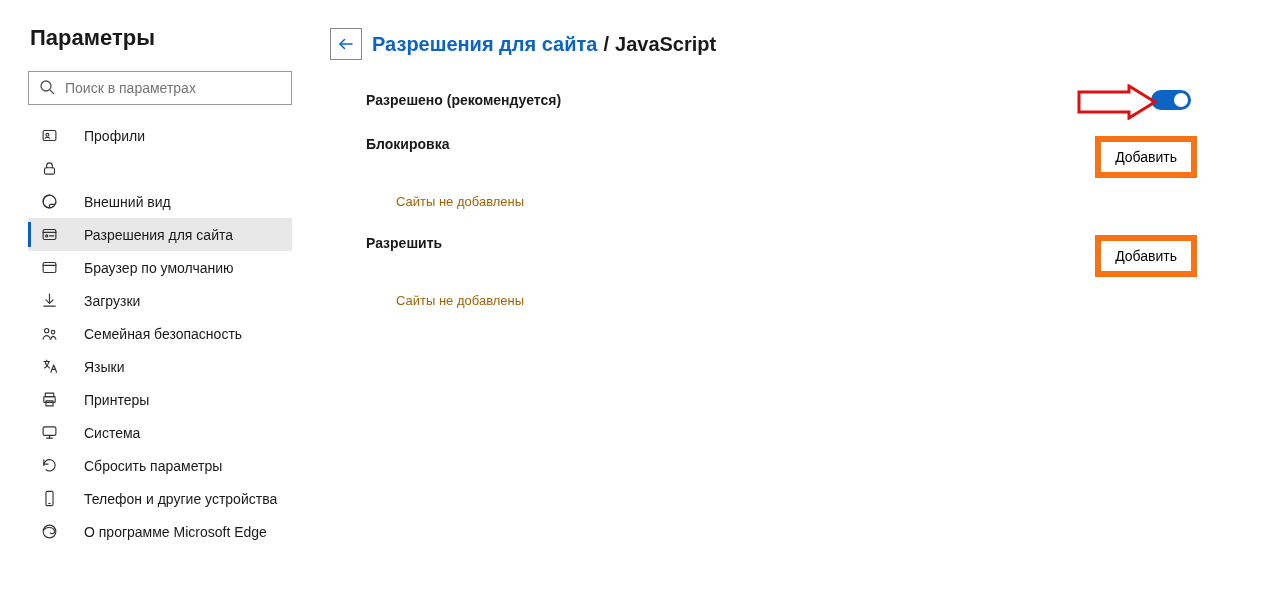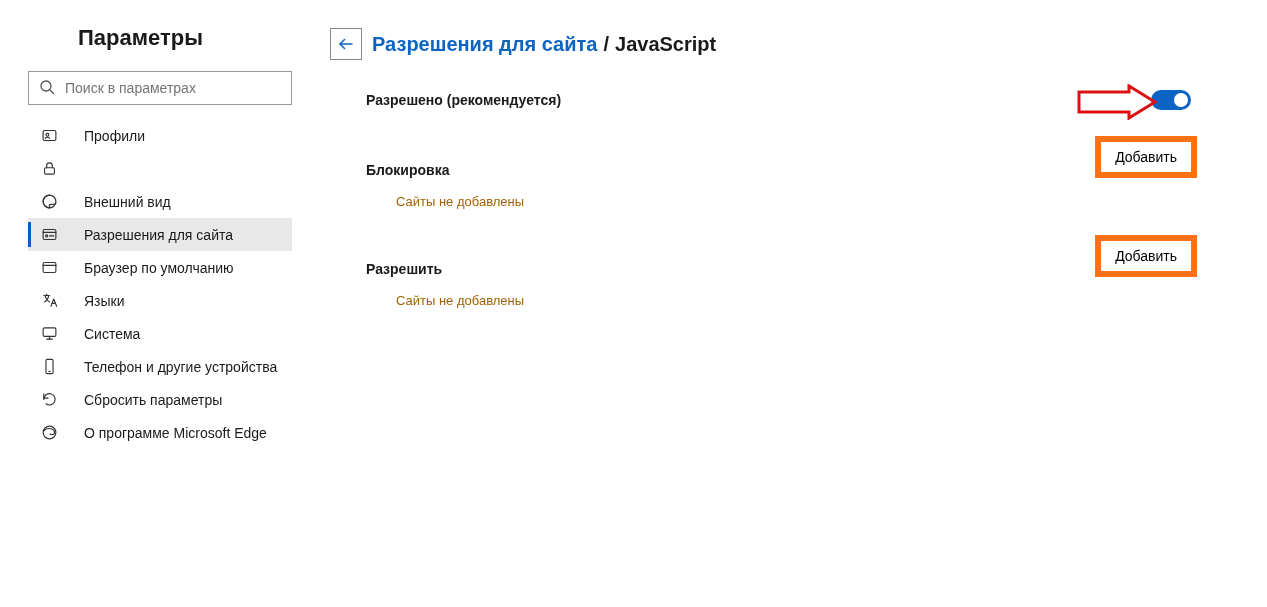--- a/index.html
+++ b/index.html
@@ -17,21 +17,20 @@
       width: 300px;
       padding: 25px 8px 10px 28px;
       display: flex;
       flex-direction: column;
     }
     .sidebar-title {
       font-size: 22px;
       font-weight: 600;
       margin-bottom: 20px;
       padding-left: 2px;
-      margin-left: 48px;
     }
     .search-box {
       display: flex;
       align-items: center;
       border: 1px solid #999;
       padding: 6px 10px;
       margin-bottom: 14px;
       background: #fff;
       height: 34px;
     }
@@ -120,21 +119,21 @@
     .toggle::after {
       content: "";
       position: absolute;
       right: 3px; top: 3px;
       width: 14px; height: 14px;
       background: #fff;
       border-radius: 50%;
     }
     .block-row {
       display: flex;
-      align-items: flex-end;
+      align-items: flex-start;
       justify-content: space-between;
       padding-left: 36px;
       margin-top: 26px;
     }
     .block-title { font-weight: 600; font-size: 14px; }
     .add-btn {
       border: 6px solid #f97316;
       background: #fff;
       padding: 7px 14px;
       font-size: 14px;
@@ -213,57 +212,88 @@
           <svg width="17" height="17" viewBox="0 0 24 24" fill="none" stroke="#333" stroke-width="1.6" stroke-linecap="round" stroke-linejoin="round">
             <rect x="3" y="5" width="18" height="14" rx="2"></rect>
             <line x1="3" y1="9" x2="21" y2="9"></line>
           </svg>
         </span>
         <span>Браузер по умолчанию</span>
       </li>
       <li class="nav-item">
         <span class="icon">
           <svg width="17" height="17" viewBox="0 0 24 24" fill="none" stroke="#333" stroke-width="1.6" stroke-linecap="round" stroke-linejoin="round">
+            <path d="M12 3v12"></path>
+            <polyline points="7 11 12 16 17 11"></polyline>
+            <line x1="4" y1="20" x2="20" y2="20"></line>
+          </svg>
+        </span>
+        <span>Загрузки</span>
+      </li>
+      <li class="nav-item">
+        <span class="icon">
+          <svg width="17" height="17" viewBox="0 0 24 24" fill="none" stroke="#333" stroke-width="1.6" stroke-linecap="round" stroke-linejoin="round">
+            <circle cx="8" cy="8" r="3"></circle>
+            <circle cx="17" cy="10" r="2.5"></circle>
+            <path d="M3 20c0-3 3-5 5-5s5 2 5 5"></path>
+            <path d="M14 20c0-2 2-4 3-4s4 2 4 4"></path>
+          </svg>
+        </span>
+        <span>Семейная безопасность</span>
+      </li>
+      <li class="nav-item">
+        <span class="icon">
+          <svg width="17" height="17" viewBox="0 0 24 24" fill="none" stroke="#333" stroke-width="1.6" stroke-linecap="round" stroke-linejoin="round">
             <path d="M4 5h8"></path>
             <path d="M8 3v2"></path>
             <path d="M6 5c0 4 4 8 6 9"></path>
             <path d="M11 5c-1 4-4 8-6 9"></path>
             <path d="M14 20l4-10 4 10"></path>
             <line x1="15.5" y1="16" x2="20.5" y2="16"></line>
           </svg>
         </span>
         <span>Языки</span>
       </li>
       <li class="nav-item">
         <span class="icon">
           <svg width="17" height="17" viewBox="0 0 24 24" fill="none" stroke="#333" stroke-width="1.6" stroke-linecap="round" stroke-linejoin="round">
+            <rect x="6" y="3" width="12" height="5"></rect>
+            <rect x="4" y="8" width="16" height="8" rx="1"></rect>
+            <rect x="7" y="14" width="10" height="7"></rect>
+          </svg>
+        </span>
+        <span>Принтеры</span>
+      </li>
+      <li class="nav-item">
+        <span class="icon">
+          <svg width="17" height="17" viewBox="0 0 24 24" fill="none" stroke="#333" stroke-width="1.6" stroke-linecap="round" stroke-linejoin="round">
             <rect x="3" y="4" width="18" height="12" rx="2"></rect>
             <line x1="8" y1="20" x2="16" y2="20"></line>
             <line x1="12" y1="16" x2="12" y2="20"></line>
           </svg>
         </span>
         <span>Система</span>
       </li>
       <li class="nav-item">
         <span class="icon">
           <svg width="17" height="17" viewBox="0 0 24 24" fill="none" stroke="#333" stroke-width="1.6" stroke-linecap="round" stroke-linejoin="round">
+            <path d="M4 12a8 8 0 1 1 3 6"></path>
+            <polyline points="4 4 4 10 10 10"></polyline>
+          </svg>
+        </span>
+        <span>Сбросить параметры</span>
+      </li>
+      <li class="nav-item">
+        <span class="icon">
+          <svg width="17" height="17" viewBox="0 0 24 24" fill="none" stroke="#333" stroke-width="1.6" stroke-linecap="round" stroke-linejoin="round">
             <rect x="7" y="2" width="10" height="20" rx="2"></rect>
             <line x1="11" y1="19" x2="13" y2="19"></line>
           </svg>
         </span>
         <span>Телефон и другие устройства</span>
-      </li>
-      <li class="nav-item">
-        <span class="icon">
-          <svg width="17" height="17" viewBox="0 0 24 24" fill="none" stroke="#333" stroke-width="1.6" stroke-linecap="round" stroke-linejoin="round">
-            <path d="M4 12a8 8 0 1 1 3 6"></path>
-            <polyline points="4 4 4 10 10 10"></polyline>
-          </svg>
-        </span>
-        <span>Сбросить параметры</span>
       </li>
       <li class="nav-item">
         <span class="icon">
           <svg width="17" height="17" viewBox="0 0 24 24" fill="none" stroke="#333" stroke-width="1.6" stroke-linecap="round" stroke-linejoin="round">
             <circle cx="12" cy="12" r="9"></circle>
             <path d="M4 10c3-5 13-5 15 1 1 4-4 5-6 3"></path>
           </svg>
         </span>
         <span>О программе Microsoft Edge</span>
       </li>

